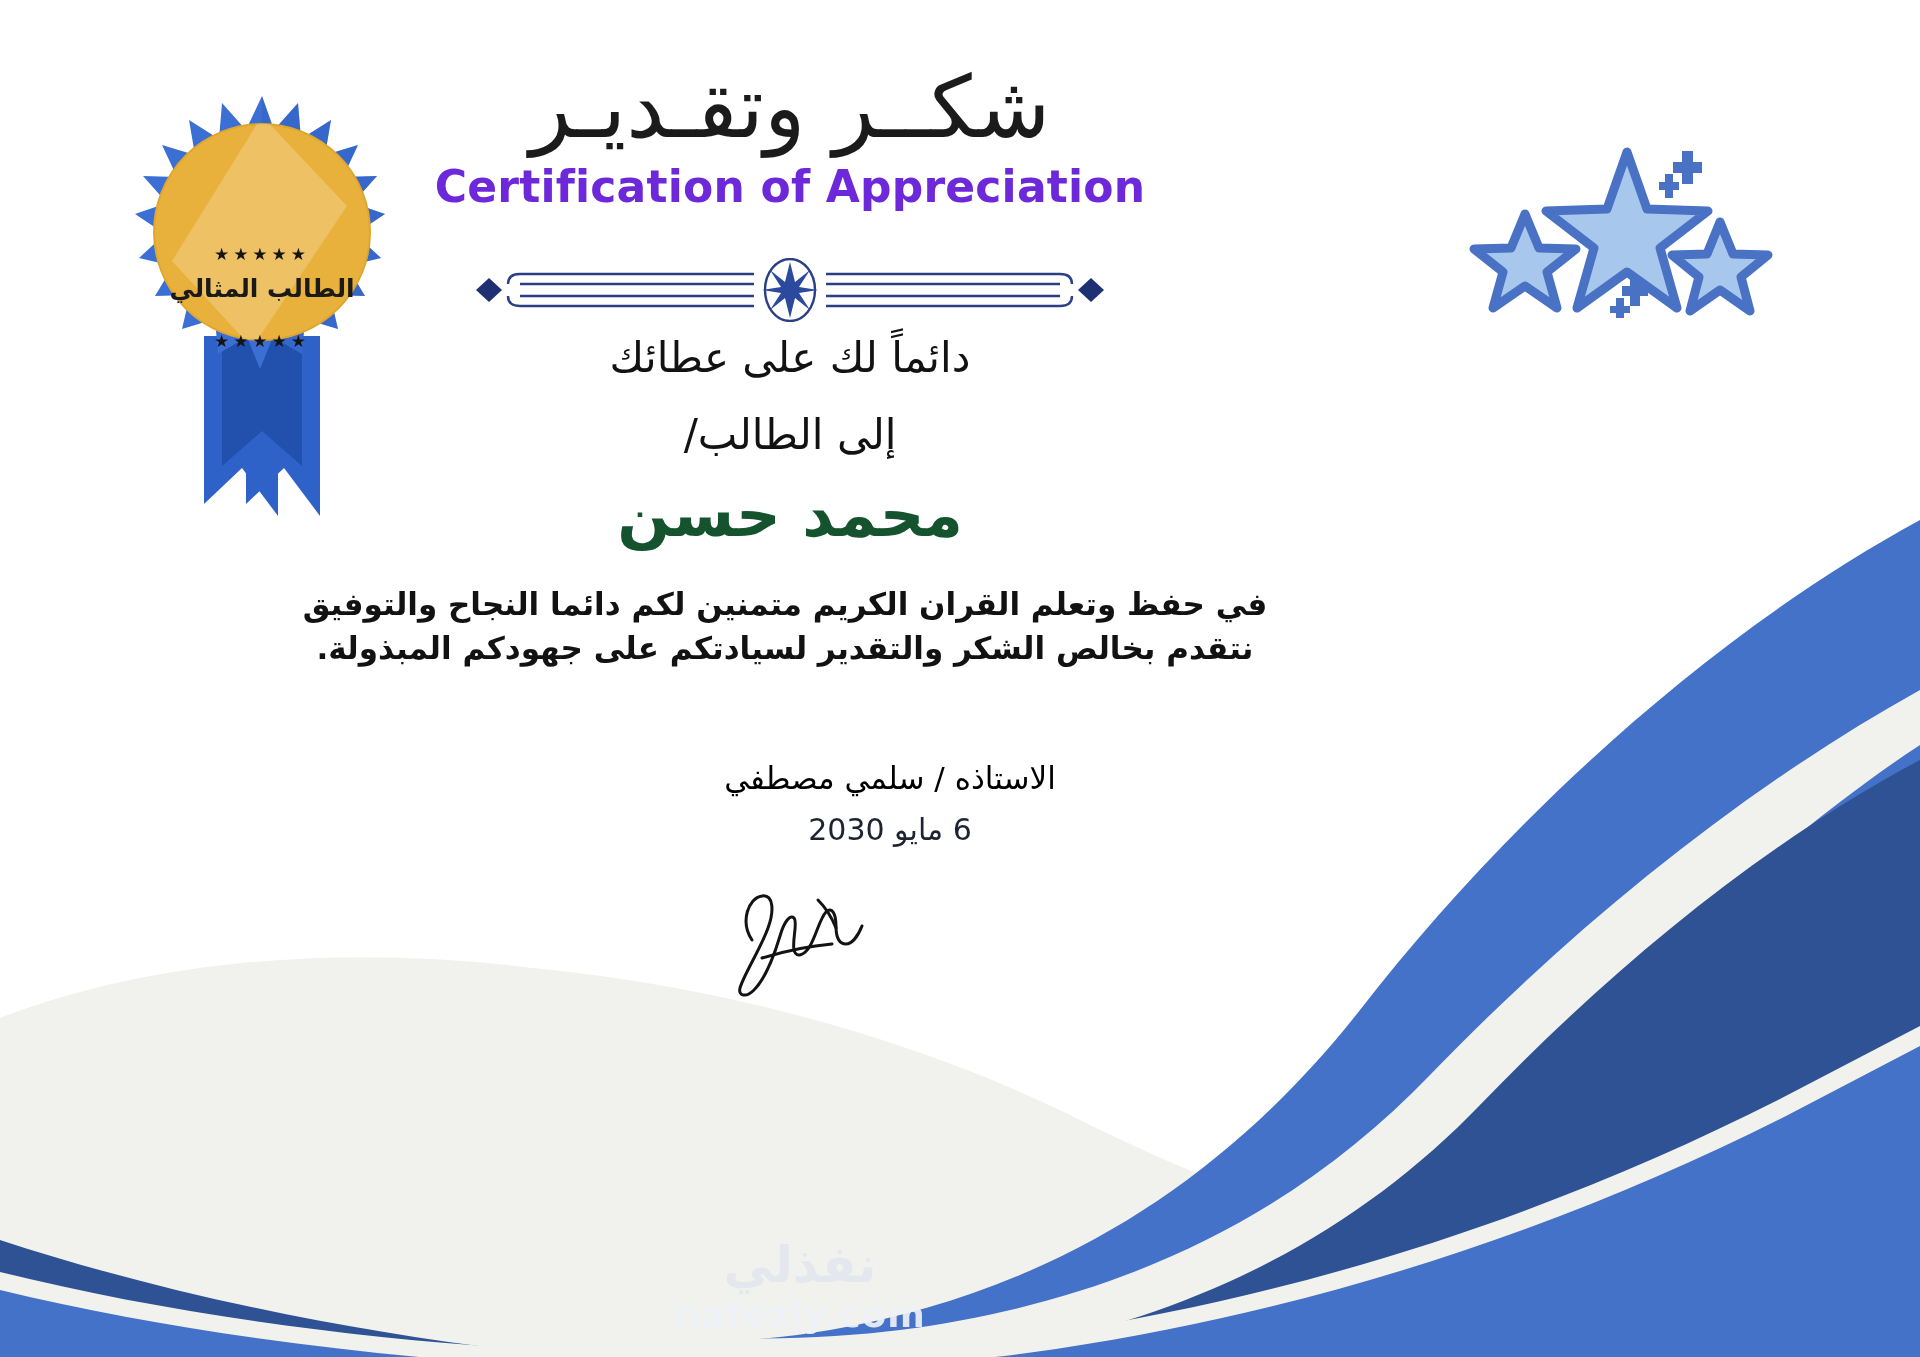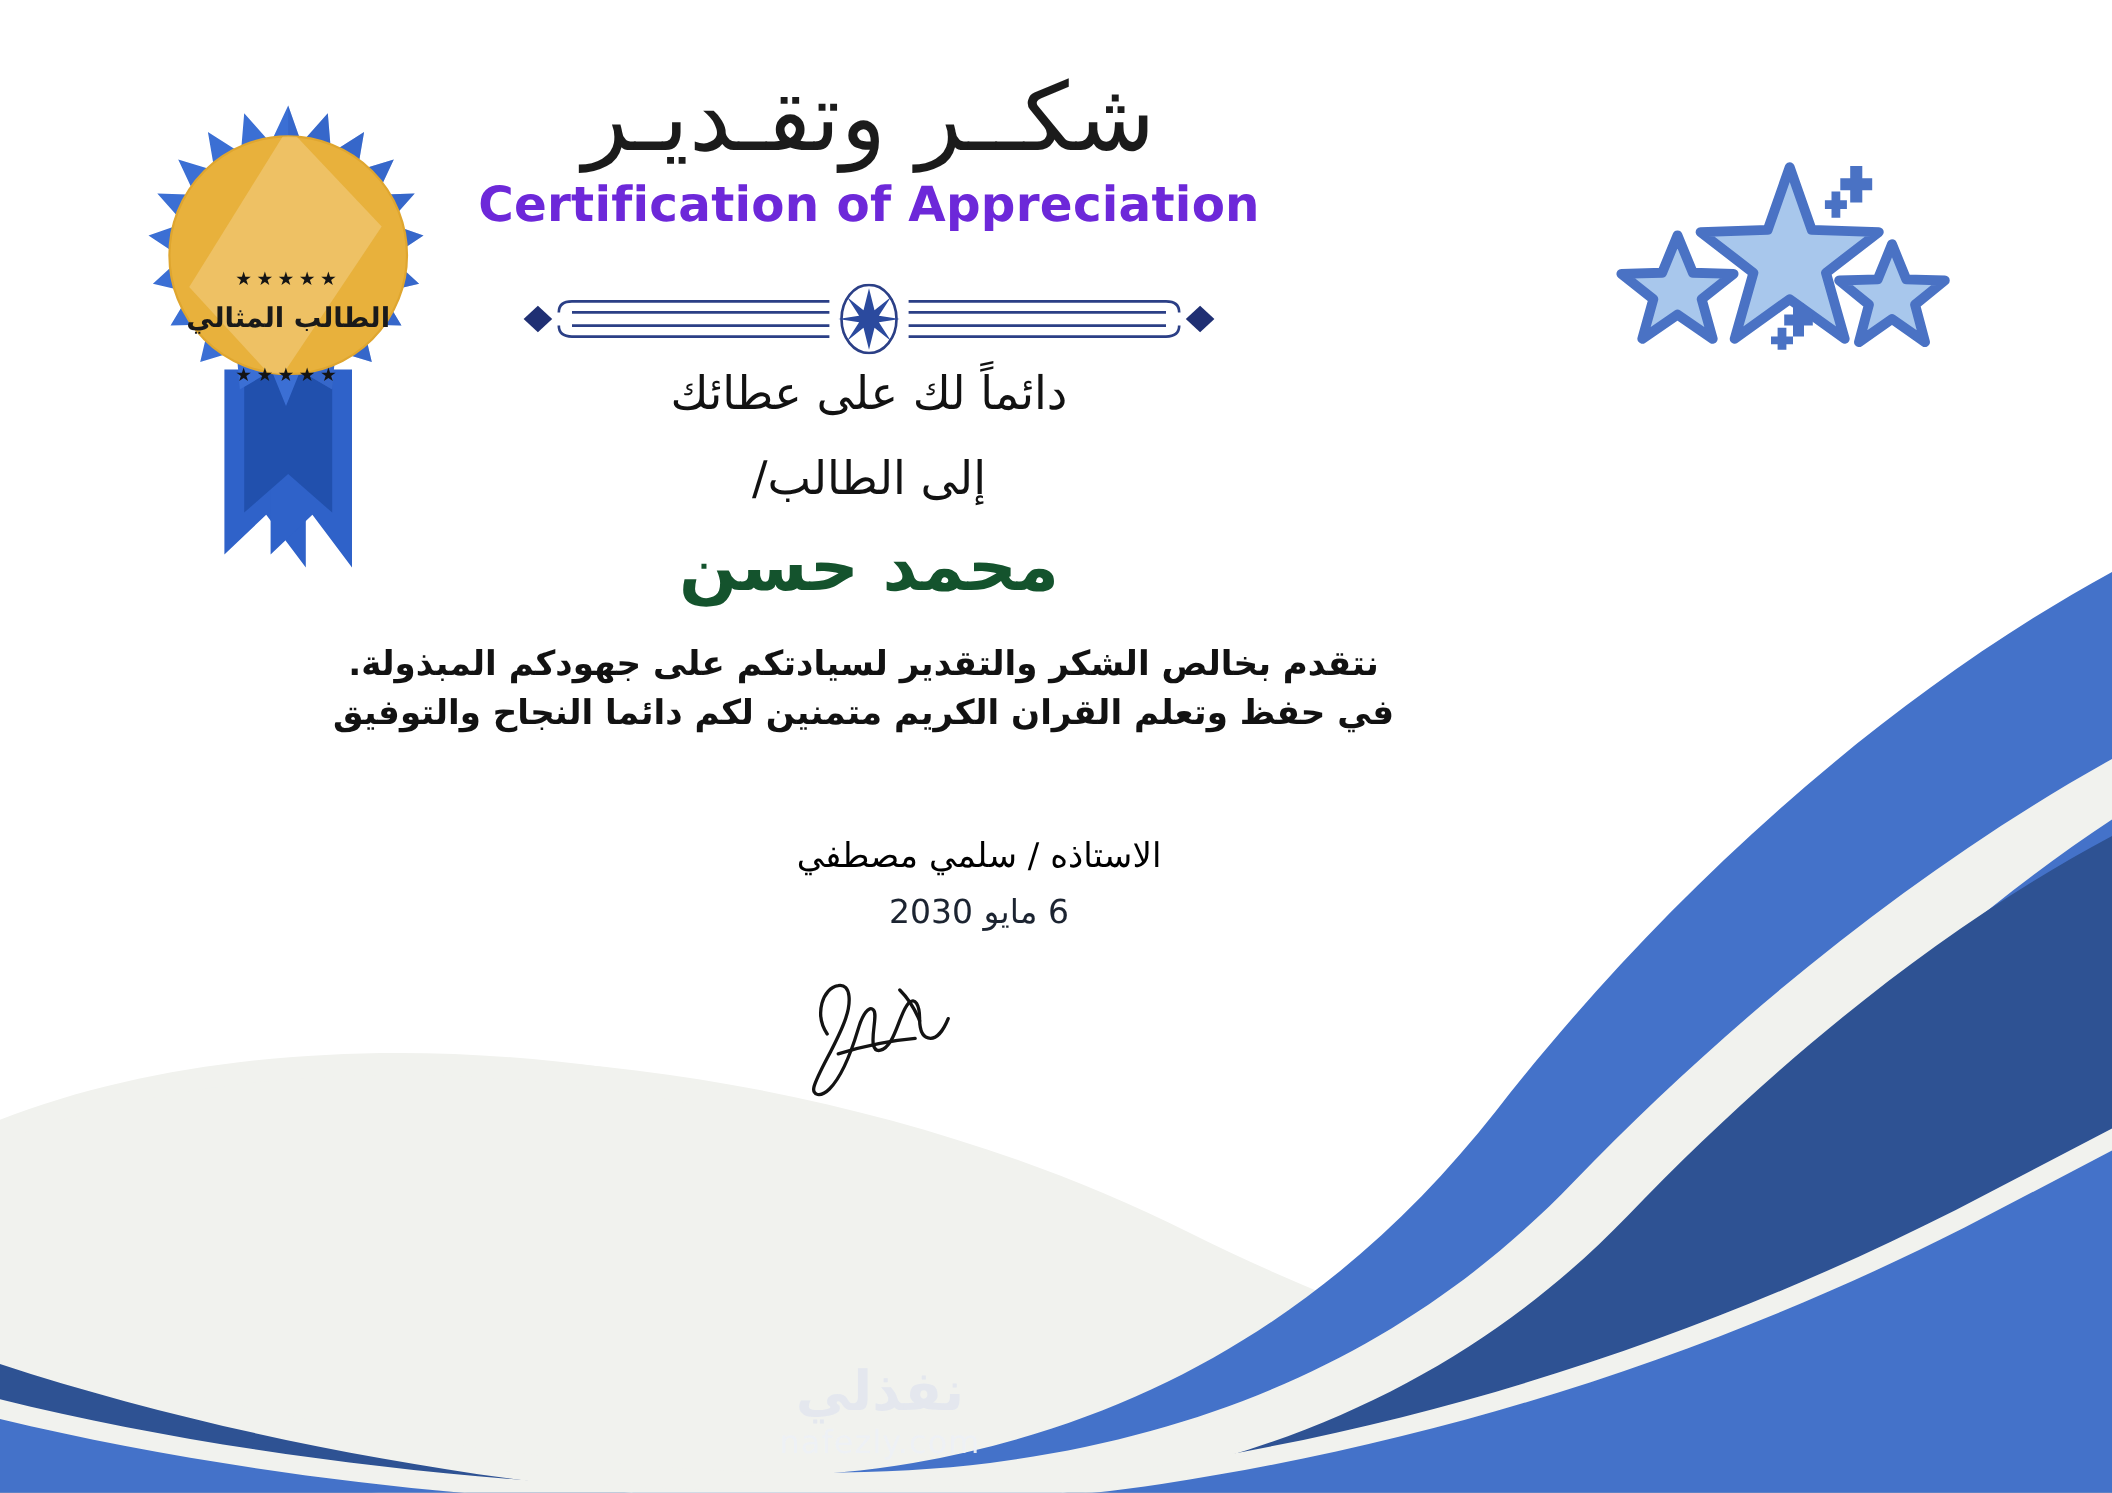--- a/index.html
+++ b/index.html
@@ -75,21 +75,21 @@
   .sig-date{
     position:absolute;left:490px;top:812px;width:800px;text-align:center;
     font-size:30px;font-weight:500;color:#1c2431;direction:rtl;
   }
   .signature{position:absolute;left:700px;top:870px;width:200px;height:130px;}
   .signature svg{width:100%;height:100%;display:block;}
 
   
   .watermark{position:absolute;left:600px;top:1240px;width:400px;text-align:center;z-index:8;}
   .wm-ar{font-size:50px;font-weight:700;color:#e3e7ef;direction:rtl;line-height:1.0;opacity:.92;}
-  .wm-en{font-size:29px;font-weight:400;color:#eef1f6;direction:ltr;letter-spacing:1px;margin-top:4px;opacity:.92;}
+  .wm-en{font-size:36px;font-weight:700;color:#eef1f6;direction:ltr;letter-spacing:1px;margin-top:4px;opacity:.92;}
 </style>
 </head>
 <body>
 
 <div id="certificate">
 
   <svg class="bg-waves" viewBox="0 0 1920 1357" preserveAspectRatio="none" xmlns="http://www.w3.org/2000/svg">
     <rect x="0" y="0" width="1920" height="1357" fill="#ffffff"></rect>
 
     <path fill="#f1f2ee" d="M0,1030 C300,905 760,960 1080,1120 C1340,1250 1640,1320 1920,1330 L1920,1357 L0,1357 Z"></path>
@@ -185,22 +185,22 @@
       </svg>
     </div>
 
     <div class="thanks-line">دائماً لك على عطائك</div>
 
     <div class="to-student">إلى الطالب/</div>
 
     <div class="student-name">محمد حسن</div>
 
     <div class="paragraph">
+      <span class="pline">في حفظ وتعلم القران الكريم متمنين لكم دائما النجاح والتوفيق</span>
       <span class="pline">نتقدم بخالص الشكر والتقدير لسيادتكم على جهودكم المبذولة.</span>
-      <span class="pline">في حفظ وتعلم القران الكريم متمنين لكم دائما النجاح والتوفيق</span>
     </div>
 
     <div class="sig-teacher">الاستاذه / سلمي مصطفي</div>
     <div class="sig-date">6 مايو 2030</div>
 
     <div class="signature">
       <svg viewBox="0 0 200 130" xmlns="http://www.w3.org/2000/svg">
         <g fill="none" stroke="#131313" stroke-width="3" stroke-linecap="round" stroke-linejoin="round">
           <path d="M52,70 C40,52 48,28 62,26 C74,24 74,42 68,58 C60,80 44,104 40,118 C38,126 46,128 54,120 C66,108 74,86 80,66 C84,52 90,44 94,48 C98,52 92,70 94,80 C96,88 104,86 110,76 C116,66 120,48 126,42 C132,36 136,44 136,56 C136,66 138,74 146,74 C152,74 158,66 162,56"></path>
           <path d="M62,88 C82,82 108,76 132,74"></path>

